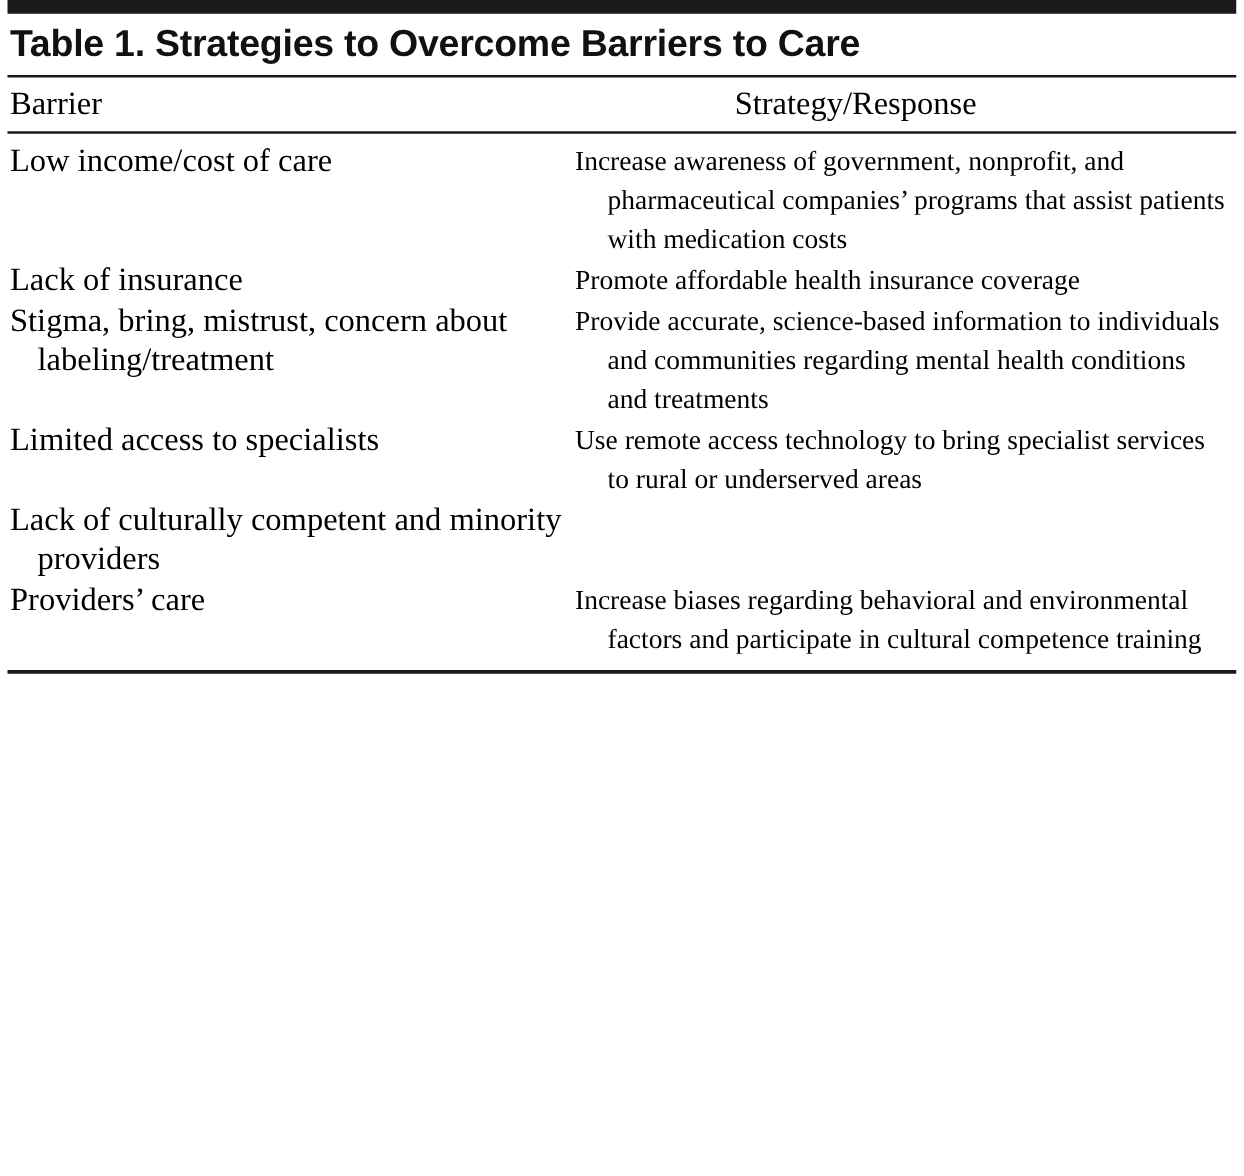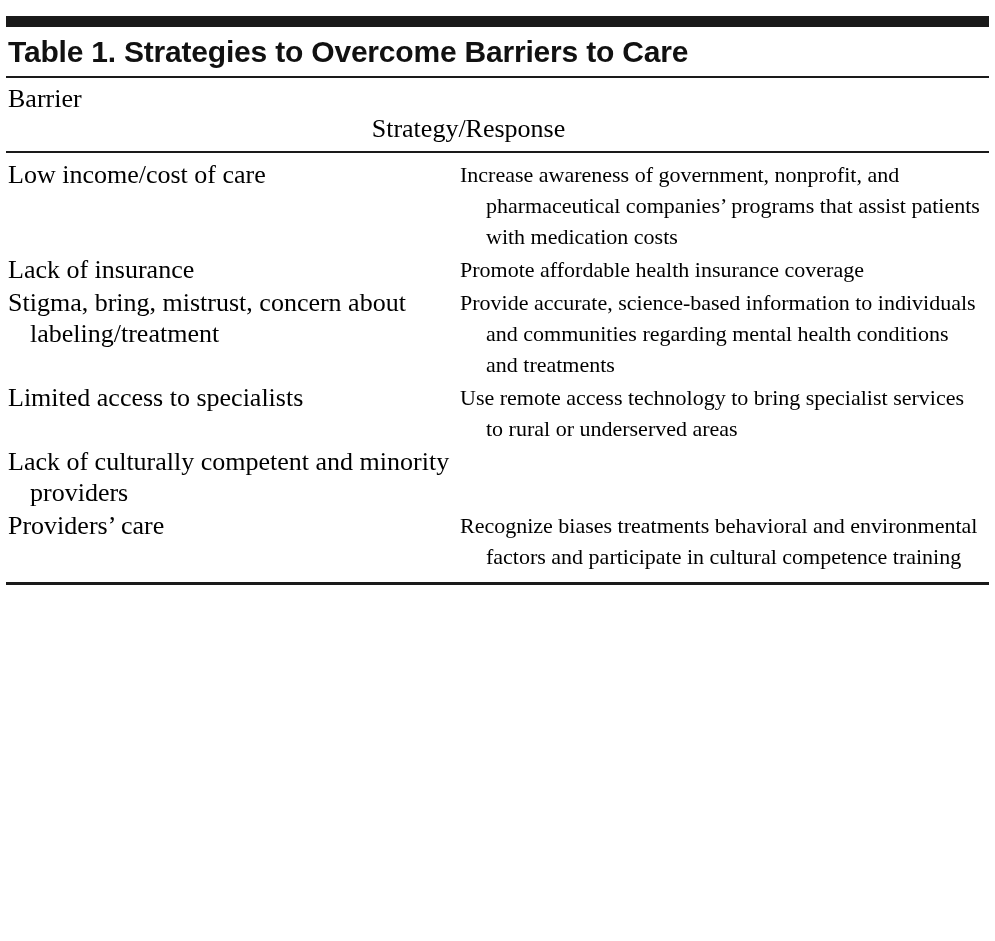--- a/index.html
+++ b/index.html
@@ -10,21 +10,21 @@
   body {
     width: 995px;
     height: 941px;
     font-family: "Liberation Serif", serif;
     color: #000000;
     overflow: hidden;
   }
   .table-wrap {
     width: 995px;
     box-sizing: border-box;
-    padding: 16px 6px;
+    padding: 0 6px;
   }
   .rule-top {
     height: 11px;
     background: #1a1a1a;
     margin: 0 0 0 0;
   }
   .table-title {
     font-family: "Liberation Sans", sans-serif;
     font-weight: bold;
     font-size: 30px;
@@ -33,21 +33,20 @@
     padding: 8px 0 7px 2px;
     color: #111111;
   }
   .rule-thin {
     height: 2px;
     background: #1a1a1a;
   }
   .head-row {
     display: flex;
     padding: 6px 0 7px 0;
-    flex-direction: column;
   }
   .head-barrier {
     width: 432px;
     font-size: 26px;
     line-height: 30px;
     padding-left: 2px;
     box-sizing: border-box;
   }
   .head-strategy {
     flex: 1;
@@ -133,20 +132,20 @@
       <div class="cell-barrier">Limited access to specialists</div>
       <div class="cell-strategy">Use remote access technology to bring specialist services to rural or underserved areas</div>
     </div>
 
     <div class="row">
       <div class="cell-barrier">Lack of culturally competent and minority providers</div>
     </div>
 
     <div class="row">
       <div class="cell-barrier">Providers’ care</div>
-      <div class="cell-strategy">Recognize biases treatments behavioral and environmental factors and participate in cultural competence training</div>
+      <div class="cell-strategy">Increase biases regarding behavioral and environmental factors and participate in cultural competence training</div>
     </div>
 
   </div>
 
   <div class="rule-bottom"></div>
 
 </div>
 
 </body></html>

